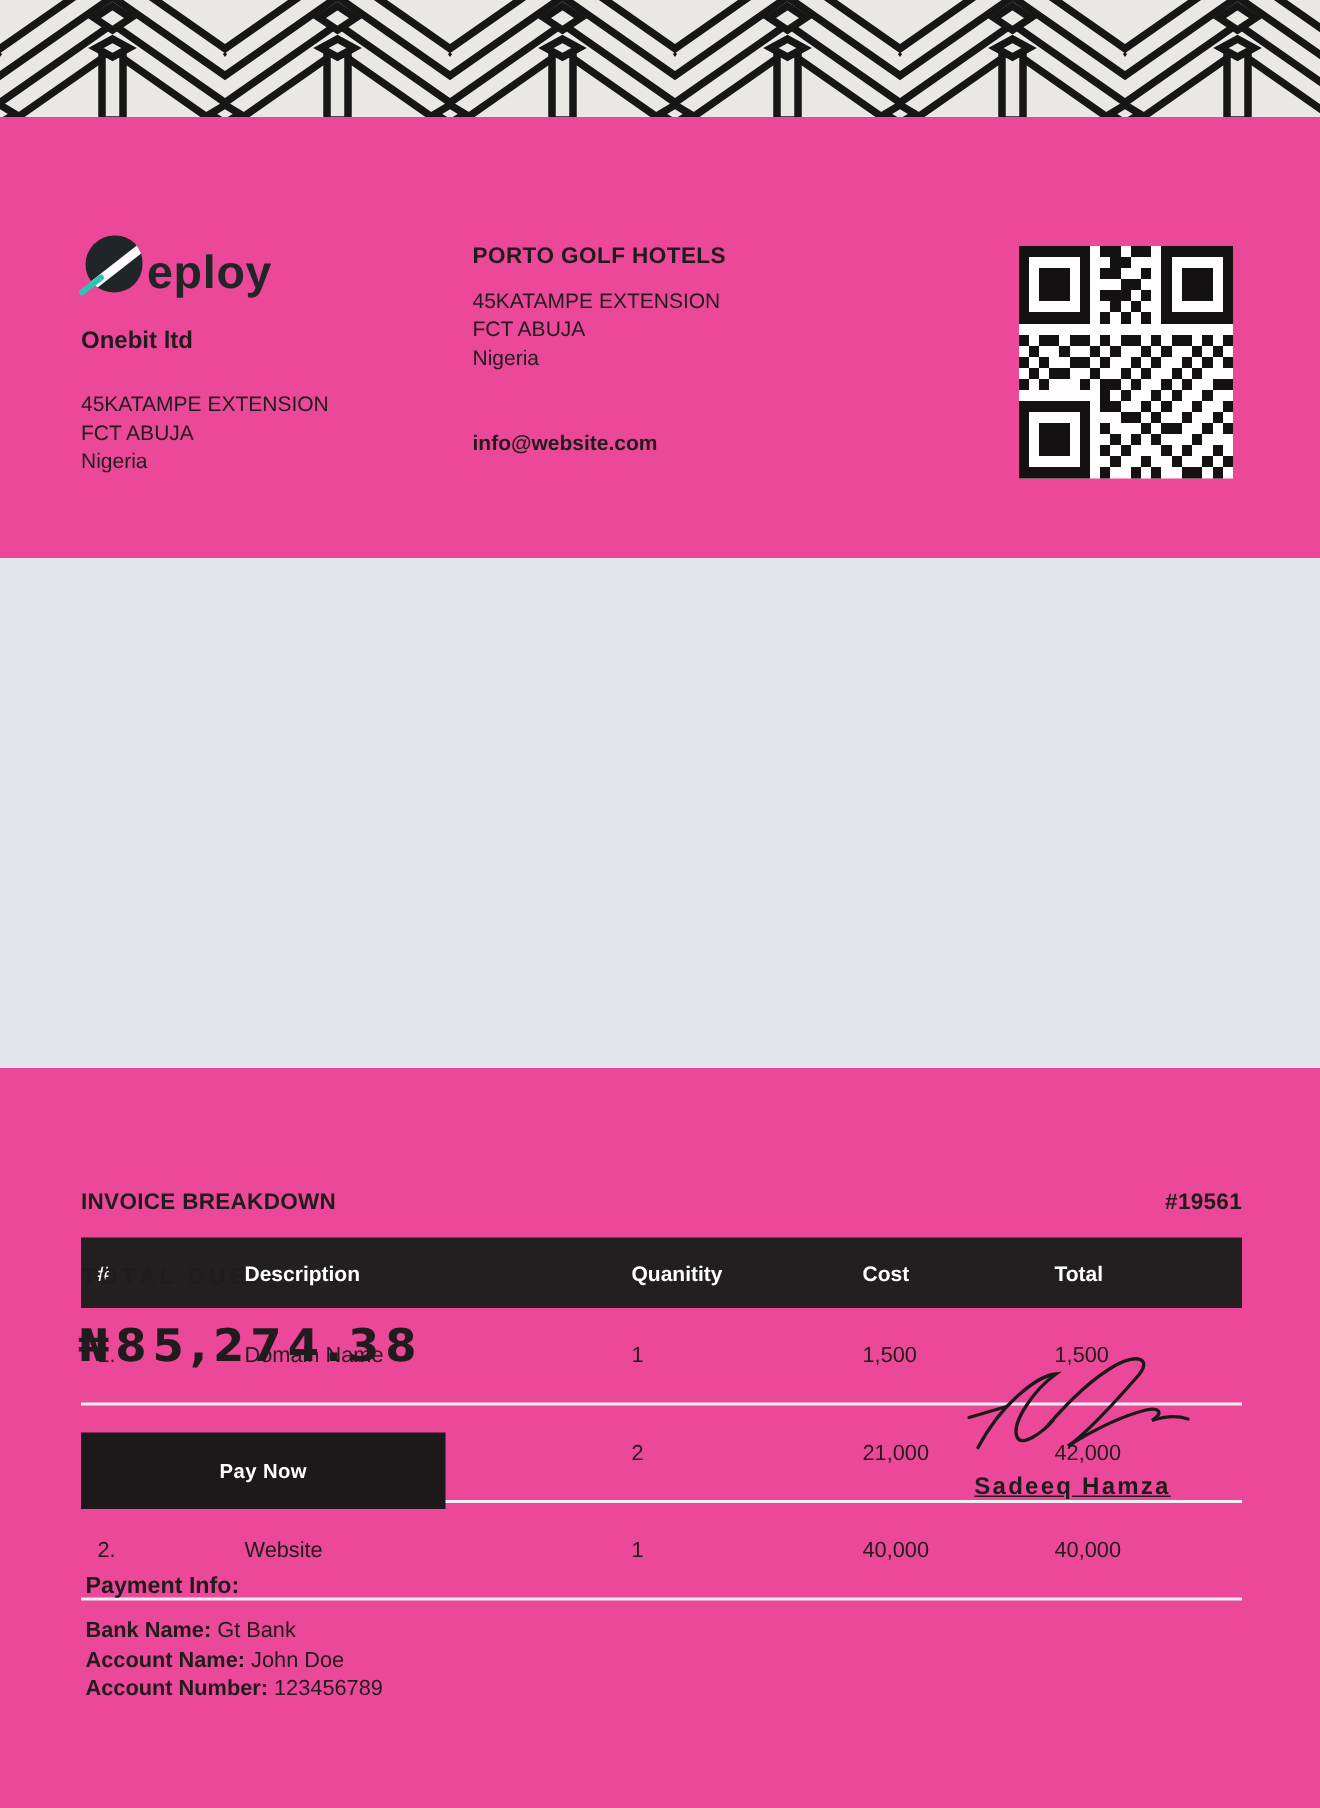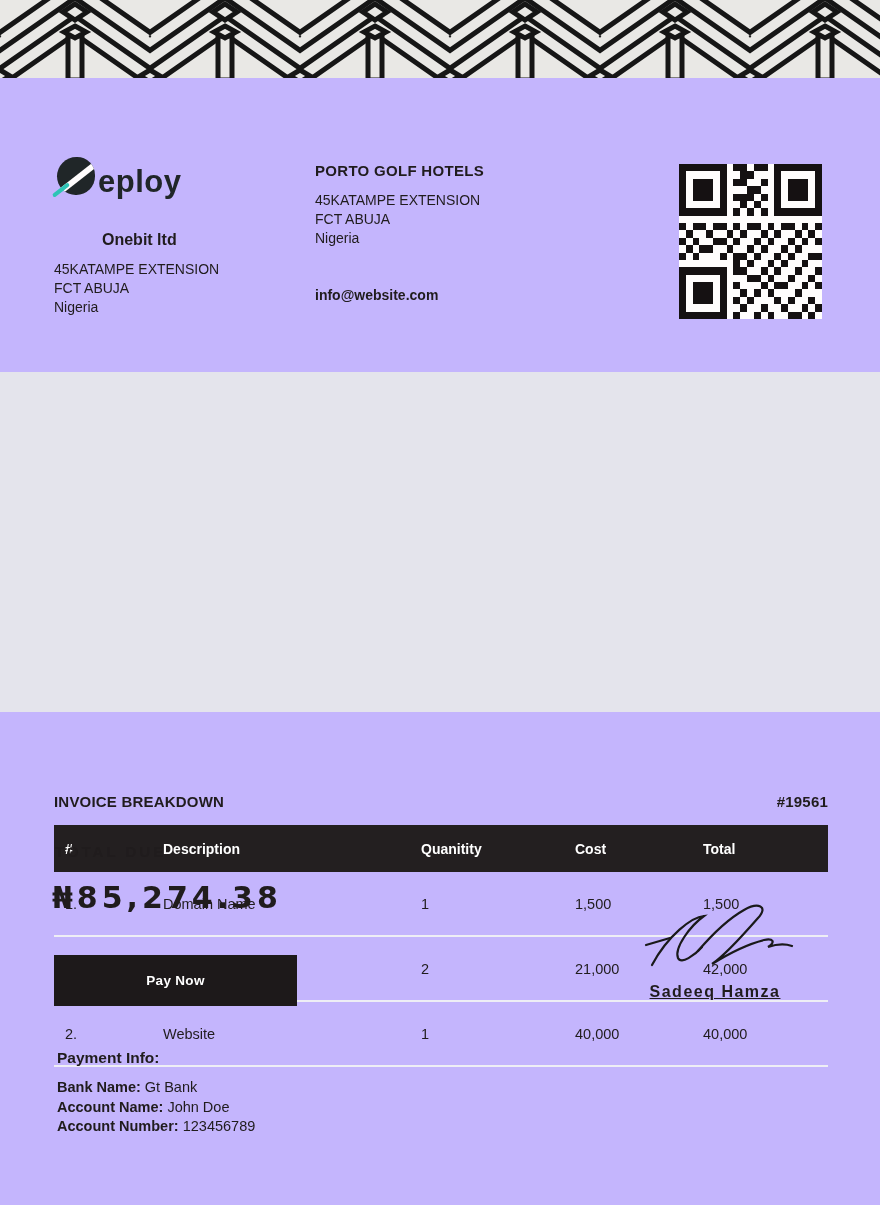--- a/index.html
+++ b/index.html
@@ -1,35 +1,35 @@
 <!DOCTYPE html>
 <html><head>
 <meta charset="utf-8">
 <style>
   html,body{margin:0;padding:0;background:#cfcfcf;}
   .page{
     position:relative;width:880px;height:1205px;margin:0 auto;
-    background:#c4b5fd;overflow:hidden;
+    background:#ec4899;overflow:hidden;
     font-family:"Liberation Sans","DejaVu Sans",sans-serif;
     color:#201c1d;
   }
   
   .pattern-band{position:absolute;left:0;top:0;width:880px;height:78px;}
   
   .logo{position:absolute;left:54px;top:157px;display:flex;align-items:flex-end;gap:2px;}
   .logo-mark{position:relative;width:42px;height:42px;}
   .logo-blob{position:absolute;left:3px;top:0;width:38px;height:38px;background:#202628;
     border-radius:52% 48% 50% 50%;overflow:hidden;}
   .logo-slash{position:absolute;left:-8px;top:17px;width:60px;height:6px;background:#fffdfd;
     transform:rotate(-38deg);}
   .logo-swoosh{position:absolute;left:-3px;top:31px;width:20px;height:4px;background:#2ec4b6;
     border-radius:3px;transform:rotate(-38deg);}
   .logo-text{font-size:31px;font-weight:600;letter-spacing:0.5px;color:#202628;line-height:1;
     padding-bottom:2px;}
-  .from-name{position:absolute;left:54px;top:231px;font-size:16px;font-weight:bold;margin-left:48px;}
+  .from-name{position:absolute;left:54px;top:219px;font-size:16px;font-weight:bold;}
   .from-address{position:absolute;left:54px;top:260px;font-size:14px;line-height:19px;}
   .to-name{position:absolute;left:315px;top:162px;font-size:15px;font-weight:bold;letter-spacing:0.3px;}
   .to-address{position:absolute;left:315px;top:191px;font-size:14px;line-height:19px;}
   .to-email{position:absolute;left:315px;top:287px;font-size:14px;font-weight:bold;}
   .qr{position:absolute;left:679px;top:164px;width:143px;height:155px;}
   
   .band{position:absolute;left:0;top:372px;width:880px;height:340px;background:#e4e4ec;}
   .band-head{position:absolute;left:54px;top:421px;width:774px;display:flex;
     justify-content:space-between;font-size:15px;font-weight:bold;letter-spacing:0.2px;}
   .table{position:absolute;left:54px;top:453px;width:774px;}

